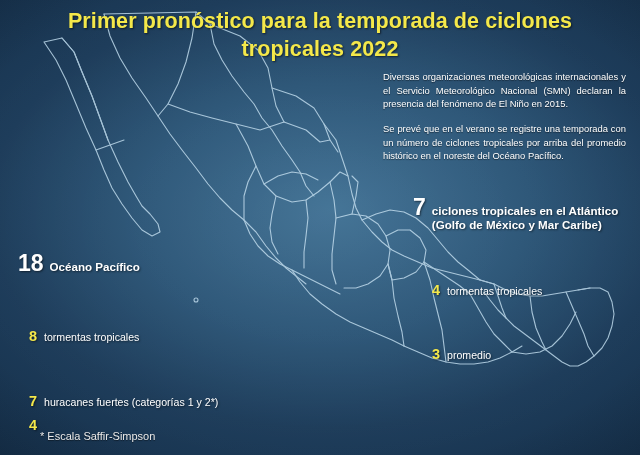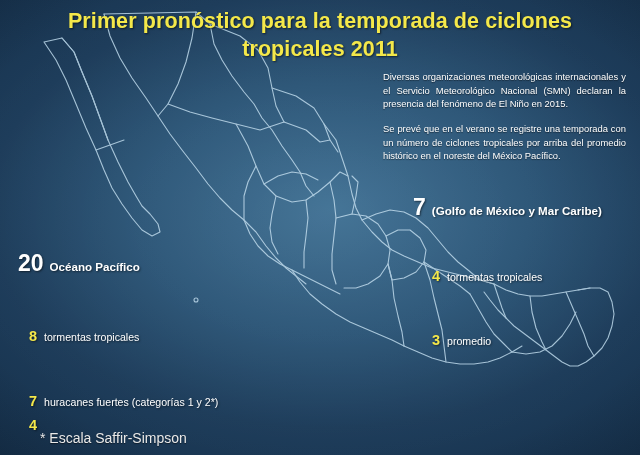--- a/index.html
+++ b/index.html
@@ -127,21 +127,21 @@
   }
   .block-atl .sublines { margin-top: 10px; margin-left: 14px; }
   .block-atl .subline { margin-bottom: 9px; }
   .block-pac .sublines { margin-top: 14px; margin-left: 6px; }
   .block-pac .subline { margin-bottom: 10px; }
 
   .footnote {
     position: absolute;
     left: 40px;
     top: 430px;
-    font-size: 14px;
+    font-size: 11px;
     color: #e9e9e9;
     text-shadow: 0 1px 1px rgba(0,0,0,0.5);
   }
 </style>
 </head>
 <body>
 
 <div id="root">
 
   <div id="mapwrap">
@@ -197,49 +197,50 @@
         <path d="M578 290 L590 288"></path>
         <path d="M494 284 L498 296 L502 308 L506 318"></path>
 
         <path d="M196 300 m-2 0 a2 2 0 1 0 4 0 a2 2 0 1 0 -4 0"></path>
       </g>
     </svg>
   </div>
 
   <div id="vignette"></div>
 
-  <div class="title">Primer pronóstico para la temporada de ciclones tropicales 2011</div>
+  <div class="title">Primer pronóstico para la temporada de ciclones tropicales 2022</div>
 
   <div class="intro">
     <p>Diversas organizaciones meteorológicas internacionales y el Servicio Meteorológico Nacional (SMN) declaran la presencia del fenómeno de El Niño en 2015.</p>
-    <p>Se prevé que en el verano se registre una temporada con un número de ciclones tropicales por arriba del promedio histórico en el noreste del México Pacífico.</p>
+    <p>Se prevé que en el verano se registre una temporada con un número de ciclones tropicales por arriba del promedio histórico en el noreste del Océano Pacífico.</p>
   </div>
 
   <div class="block-atl">
     <div class="headline">
       <span class="bignum">7</span>
       <span class="headtext">
+        <span>ciclones tropicales en el Atlántico</span>
         <span class="sub">(Golfo de México y Mar Caribe)</span>
       </span>
     </div>
     <div class="sublines">
       <div class="subline">
         <span class="subnum">4</span>
         <span class="sublabel">tormentas tropicales</span>
       </div>
       <div class="subline">
         <span class="subnum">3</span>
         <span class="sublabel">promedio</span>
       </div>
     </div>
   </div>
 
   <div class="block-pac">
     <div class="headline">
-      <span class="bignum">20</span>
+      <span class="bignum">18</span>
       <span class="headtext">
         <span class="sub">Océano Pacífico</span>
       </span>
     </div>
     <div class="sublines">
       <div class="subline">
         <span class="subnum">8</span>
         <span class="sublabel">tormentas tropicales</span>
       </div>
       <div class="subline">

